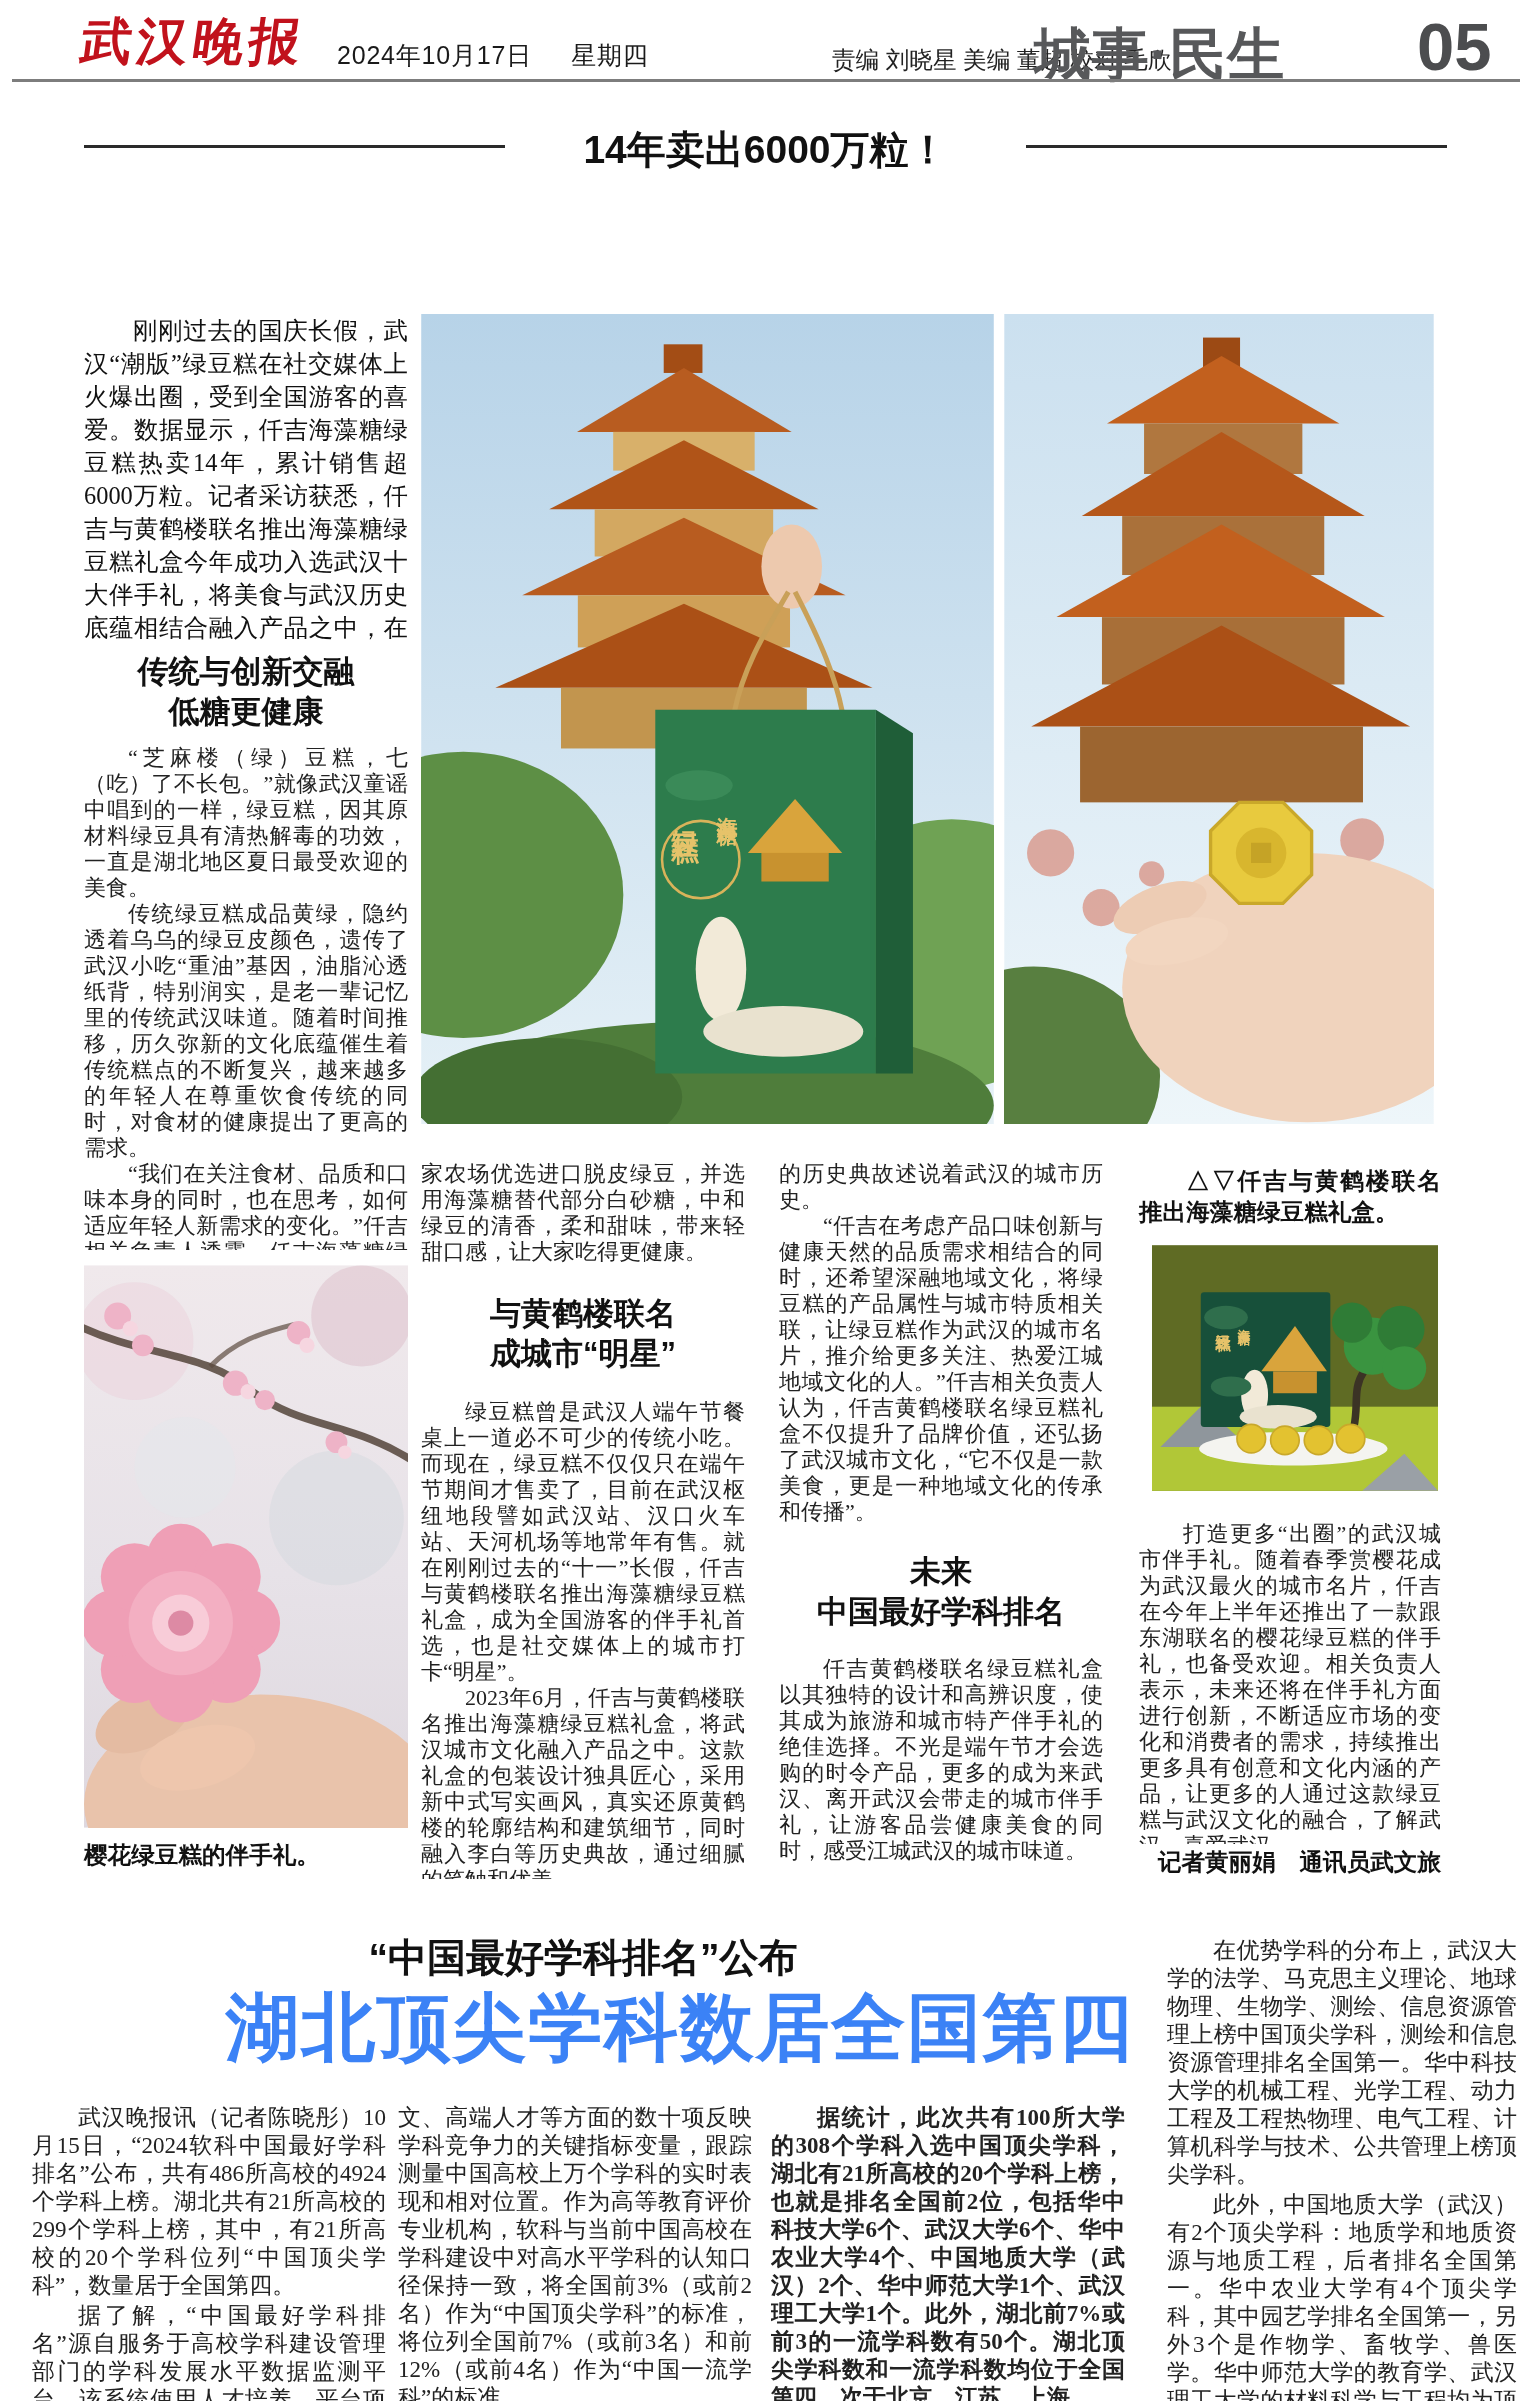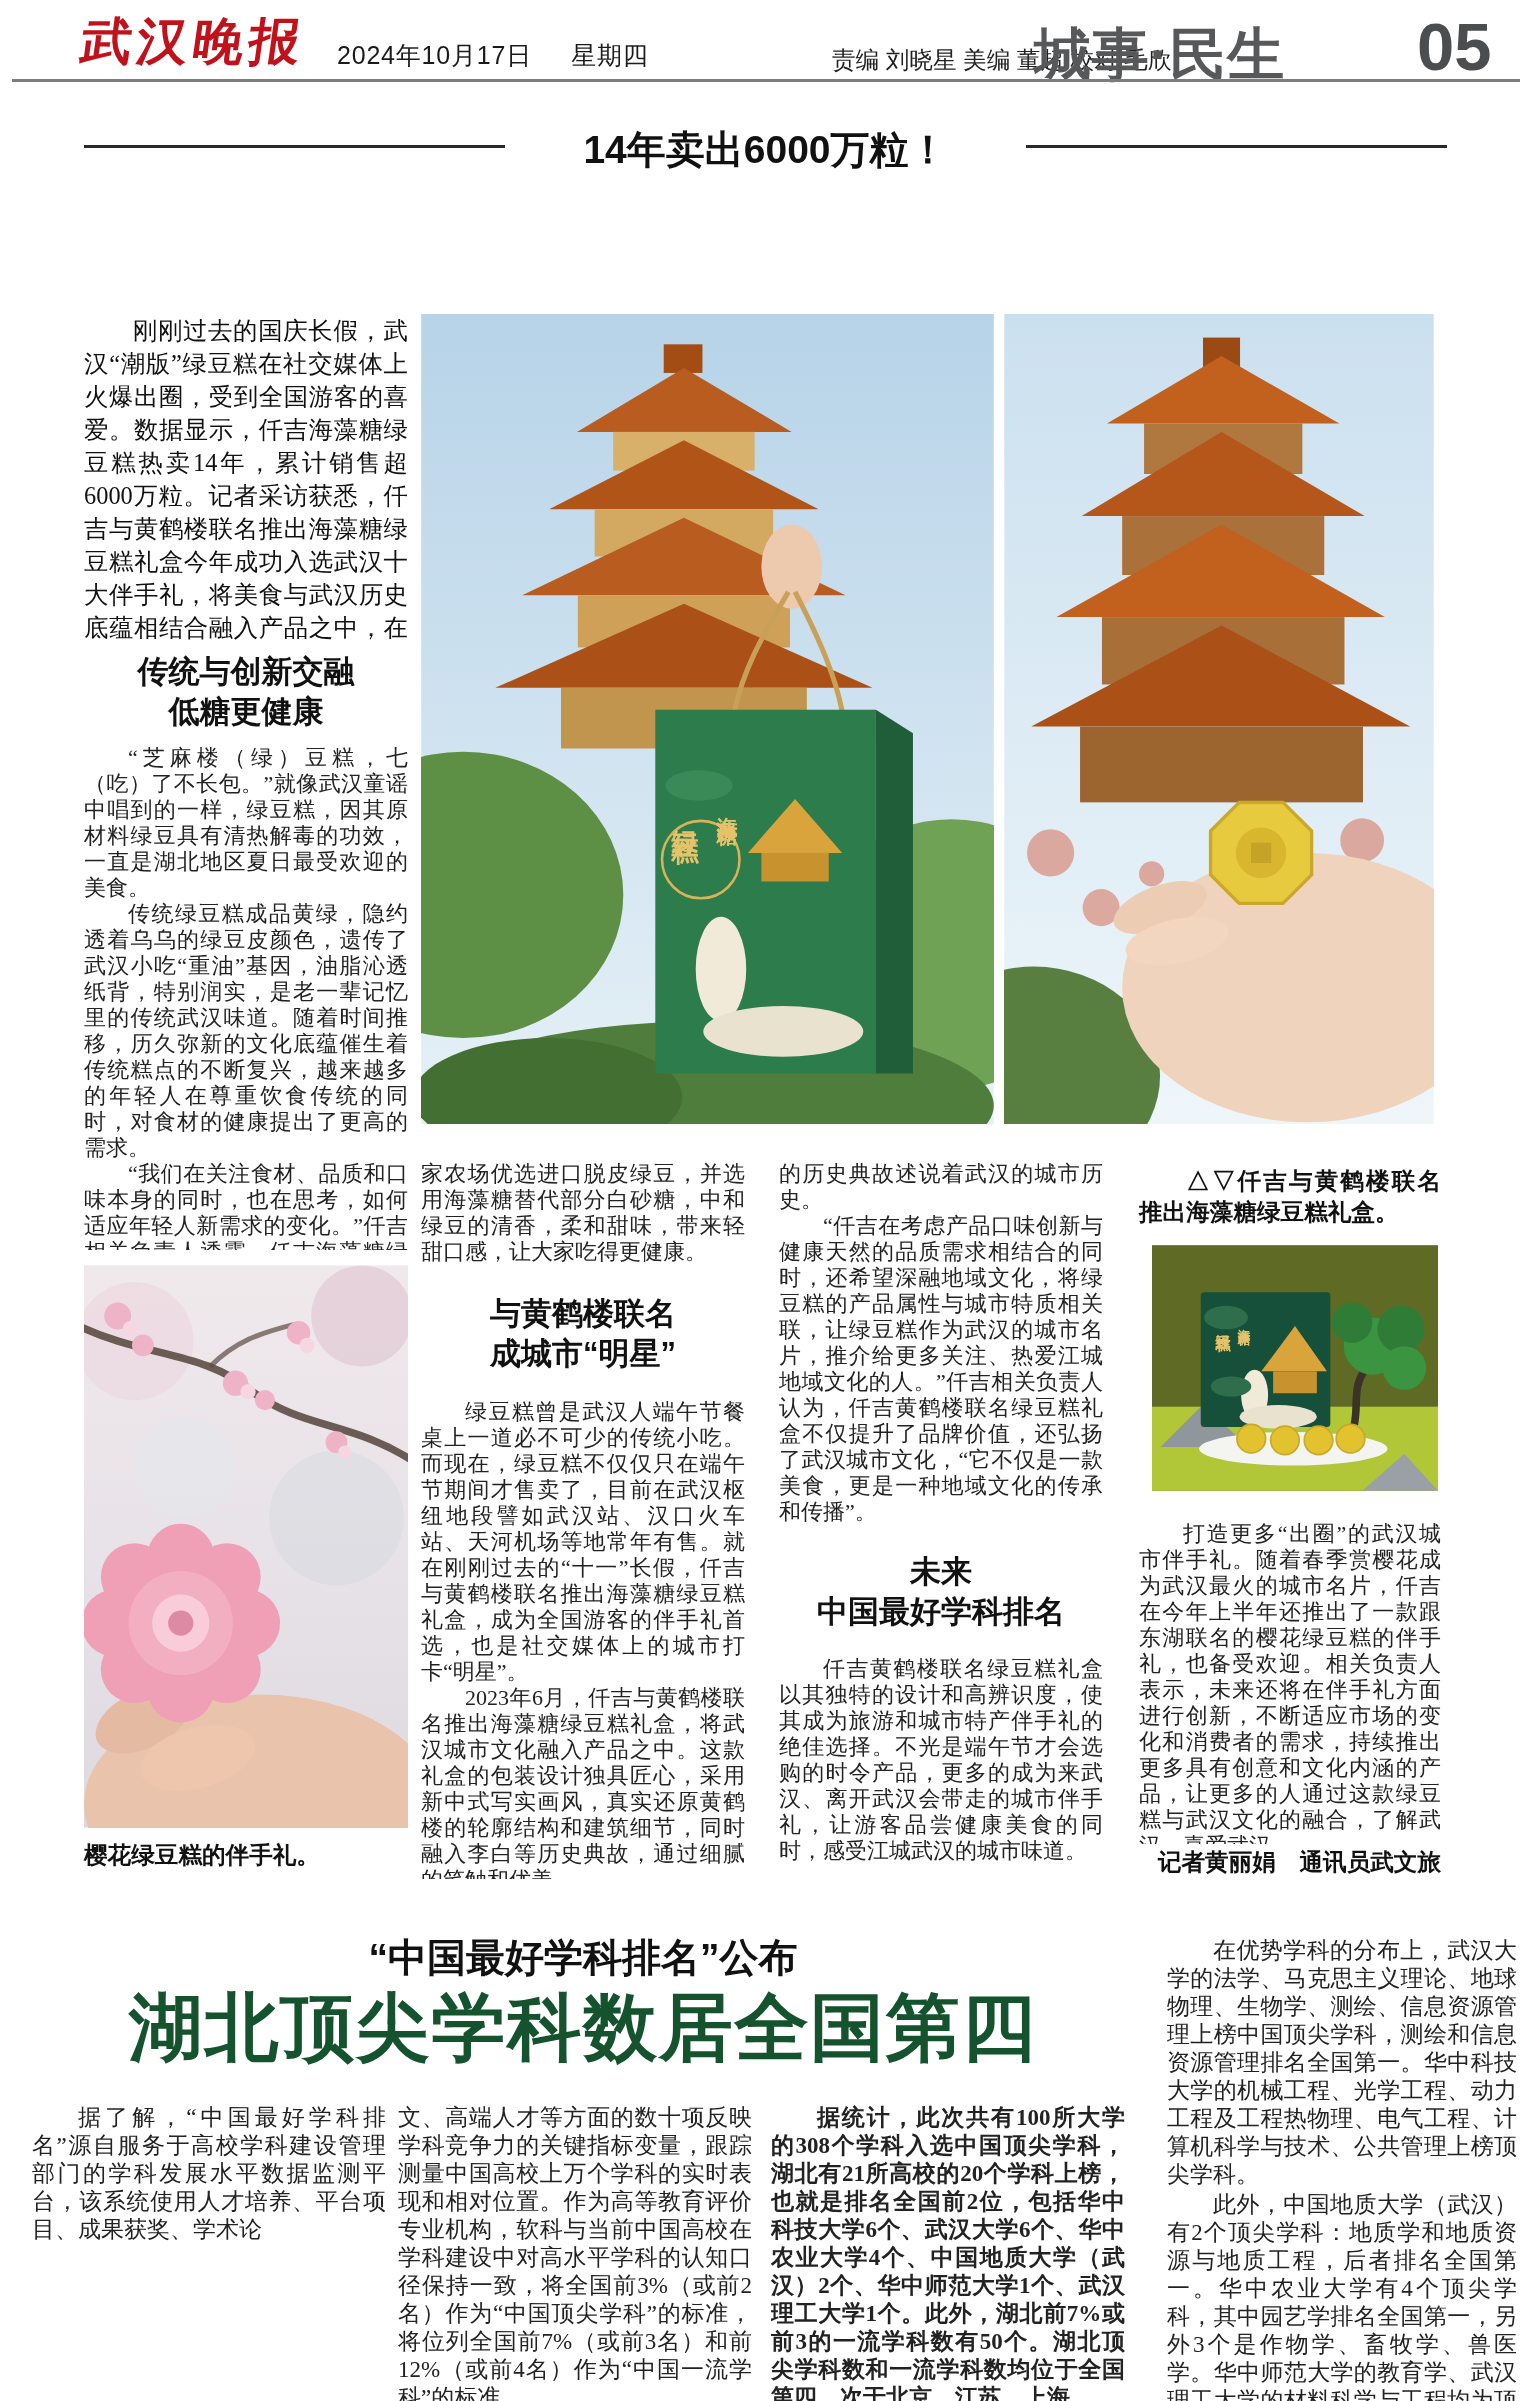--- a/index.html
+++ b/index.html
@@ -257,24 +257,25 @@
   </div>
   <div class="abs vtext" style="left:1213px;top:1322px;font-size:15px;color:#e6c36a;letter-spacing:1.7px;">绿豆糕</div>
   <div class="abs vtext" style="left:1235px;top:1319px;font-size:12.6px;color:#e6c36a;letter-spacing:1.7px;">海藻糖</div>
 
   <div class="abs body-col" style="left:1139px;top:1521px;width:302px;height:323px;overflow:hidden;">
     <p class="ind">打造更多“出圈”的武汉城市伴手礼。随着春季赏樱花成为武汉最火的城市名片，仟吉在今年上半年还推出了一款跟东湖联名的樱花绿豆糕的伴手礼，也备受欢迎。相关负责人表示，未来还将在伴手礼方面进行创新，不断适应市场的变化和消费者的需求，持续推出更多具有创意和文化内涵的产品，让更多的人通过这款绿豆糕与武汉文化的融合，了解武汉、喜爱武汉。</p>
   </div>
   <div class="abs byline" style="left:1139px;top:1846px;width:302px;">记者黄丽娟　通讯员武文旅</div>
 
   <div class="abs sans" style="left:32px;top:1931px;width:1102px;text-align:center;font-size:39px;font-weight:700;color:#111;">“中国最好学科排名”公布</div>
-  <div class="abs sans" style="left:32px;top:1979px;width:1102px;text-align:center;font-size:74px;font-weight:900;
-              color:#14532d;letter-spacing:1.7px;">湖北顶尖学科数居全国第四</div>
+  <div class="abs sans" style="left:32px;top:1979px;width:1102px;text-align:right;font-size:74px;font-weight:900;
+              color:#3b82f6;letter-spacing:1.7px;">湖北顶尖学科数居全国第四</div>
 
   <div class="abs body-col2" style="left:32px;top:2104px;width:354px;height:297px;overflow:hidden;">
+    <p class="ind"><b></b><span>武汉晚报讯（记者陈晓彤）10月15日，“2024软科中国最好学科排名”公布，共有486所高校的4924个学科上榜。湖北共有21所高校的299个学科上榜，其中，有21所高校的20个学科位列“中国顶尖学科”，数量居于全国第四。</span></p>
     <p class="ind">据了解，“中国最好学科排名”源自服务于高校学科建设管理部门的学科发展水平数据监测平台，该系统使用人才培养、平台项目、成果获奖、学术论</p>
   </div>
 
   <div class="abs body-col2" style="left:398px;top:2104px;width:354px;height:297px;overflow:hidden;">
     <p>文、高端人才等方面的数十项反映学科竞争力的关键指标变量，跟踪测量中国高校上万个学科的实时表现和相对位置。作为高等教育评价专业机构，软科与当前中国高校在学科建设中对高水平学科的认知口径保持一致，将全国前3%（或前2名）作为“中国顶尖学科”的标准，将位列全国前7%（或前3名）和前12%（或前4名）作为“中国一流学科”的标准。</p>
   </div>
 
   <div class="abs body-col2" style="left:771px;top:2104px;width:354px;height:297px;overflow:hidden;font-weight:bold;">
     <p class="ind">据统计，此次共有100所大学的308个学科入选中国顶尖学科，湖北有21所高校的20个学科上榜，也就是排名全国前2位，包括华中科技大学6个、武汉大学6个、华中农业大学4个、中国地质大学（武汉）2个、华中师范大学1个、武汉理工大学1个。此外，湖北前7%或前3的一流学科数有50个。湖北顶尖学科数和一流学科数均位于全国第四，次于北京、江苏、上海。</p>
   </div>

